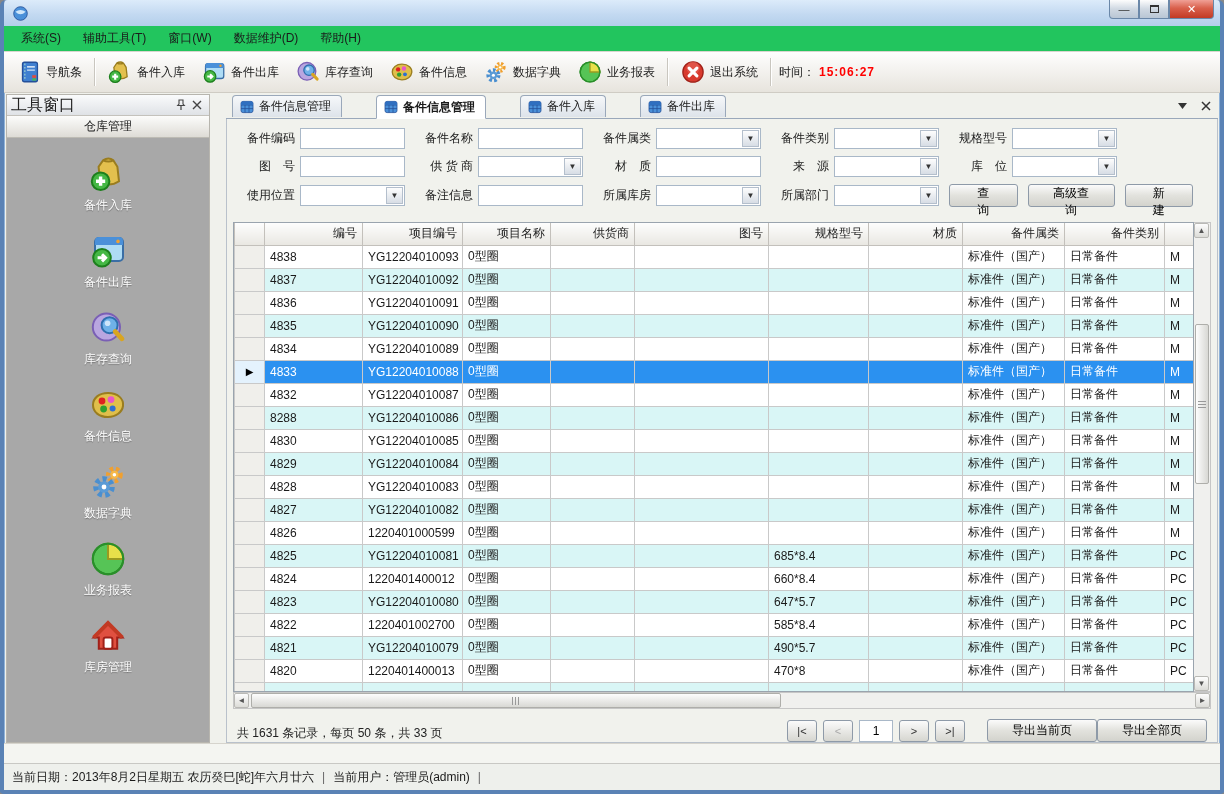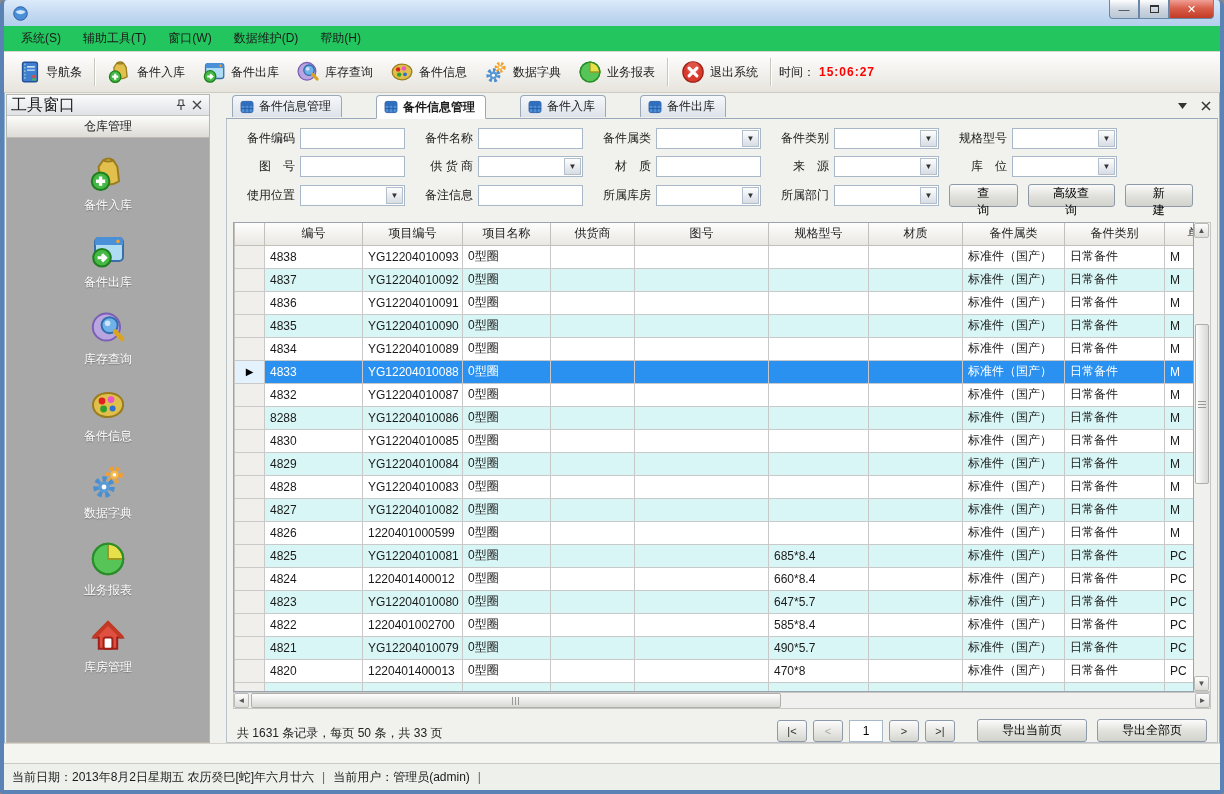--- a/index.html
+++ b/index.html
@@ -65,21 +65,21 @@
   .tselect .arrow { width:17px; height:17px; margin:1px; background:linear-gradient(#fdfdfd,#d7dde5); border:1px solid #b4bfcc;
     display:flex; align-items:center; justify-content:center; font-size:8px; color:#333; }
   .btn { height:23px; padding:0 24px; border:1px solid #8e9aa8; border-radius:3px;
     background:linear-gradient(#fbfbfb,#e2e2dd 50%,#d3d3cd); font:inherit; }
   .search-buttons { display:flex; gap:10px; margin-left:auto; margin-right:14px; }
   
   .grid-zone { flex:1; display:flex; min-height:0; margin:2px 6px 0 6px; }
   .grid-clip { flex:1; overflow:hidden; border:1px solid #9aa4ae; background:#fff; position:relative; }
   table.grid { border-collapse:collapse; table-layout:fixed; width:1000px; }
   table.grid th { height:22px; background:linear-gradient(#fdfdfd,#e9e7e2); border:1px solid #c3c0bb; border-top:none;
-    font-weight:normal; text-align:center; padding:0 5px; color:#222; white-space:nowrap; overflow:hidden; }
+    font-weight:normal; text-align:right; padding:0 5px; color:#222; white-space:nowrap; overflow:hidden; }
   table.grid td { height:23px; border:1px solid #c9c9c9; padding:0 5px; white-space:nowrap; overflow:hidden; background:#fff; }
   tr.alt td { background:#d9f6f6; }
   tr.selected td { background:#2b91f0; color:#fff; }
   td.rowsel { background:#f0efeb !important; text-align:center; padding:0; }
   tr.selected td.rowsel { background:#e4f2fd !important; color:#000; }
   .vscroll { width:17px; background:#f0f0ee; border:1px solid #c6c6c6; border-left:none; display:flex; flex-direction:column; }
   .hscroll { height:17px; margin:0 6px; background:#f0f0ee; border:1px solid #c6c6c6; display:flex; align-items:center; }
   .sb-btn { width:15px; height:15px; background:linear-gradient(#fdfdfd,#dcdcd8); border:1px solid #b9b9b5; border-radius:2px;
     display:flex; align-items:center; justify-content:center; font-size:8px; color:#555; flex:none; }
   .v-track { flex:1; position:relative; }
@@ -91,21 +91,21 @@
   .grip-h { display:flex; gap:2px; } .grip-h i { display:block; width:1px; height:8px; background:#999; }
   .grip-v { display:flex; flex-direction:column; gap:2px; } .grip-v i { display:block; height:1px; width:8px; background:#999; }
   
   .pager { height:33px; display:flex; align-items:flex-end; padding:0 10px; }
   .pager-summary { color:#222; }
   .pager-controls { margin-left:auto; display:flex; align-items:center; gap:6px; }
   .nav-btn { width:30px; height:22px; border:1px solid #8e9aa8; border-radius:3px; background:linear-gradient(#fbfbfb,#dedeb 50%,#d6d6d0);
     background:linear-gradient(#fbfbfb,#d6d6d0); display:flex; align-items:center; justify-content:center; font-size:11px; color:#333; }
   .nav-btn.disabled { color:#aaa; }
   .page-box { width:34px; height:22px; border:1px solid #a9b8c8; background:#fff; text-align:center; font:inherit; }
-  .export-group { display:flex; gap:10px; margin-left:16px; }
+  .export-group { display:flex; margin-left:16px; }
   
   .footer-strip { height:20px; background:#f4f5f1; border-top:1px solid #d6d4cd; }
   .statusbar { height:27px; background:#eef0ec; border-top:1px solid #c8c8c4; display:flex; align-items:center; padding:0 8px; gap:8px; }
   .statusbar .sep { color:#666; }
   .icon svg, svg.ic { display:block; }
 </style>
 </head>
 <body>
 
 <div class="window">

